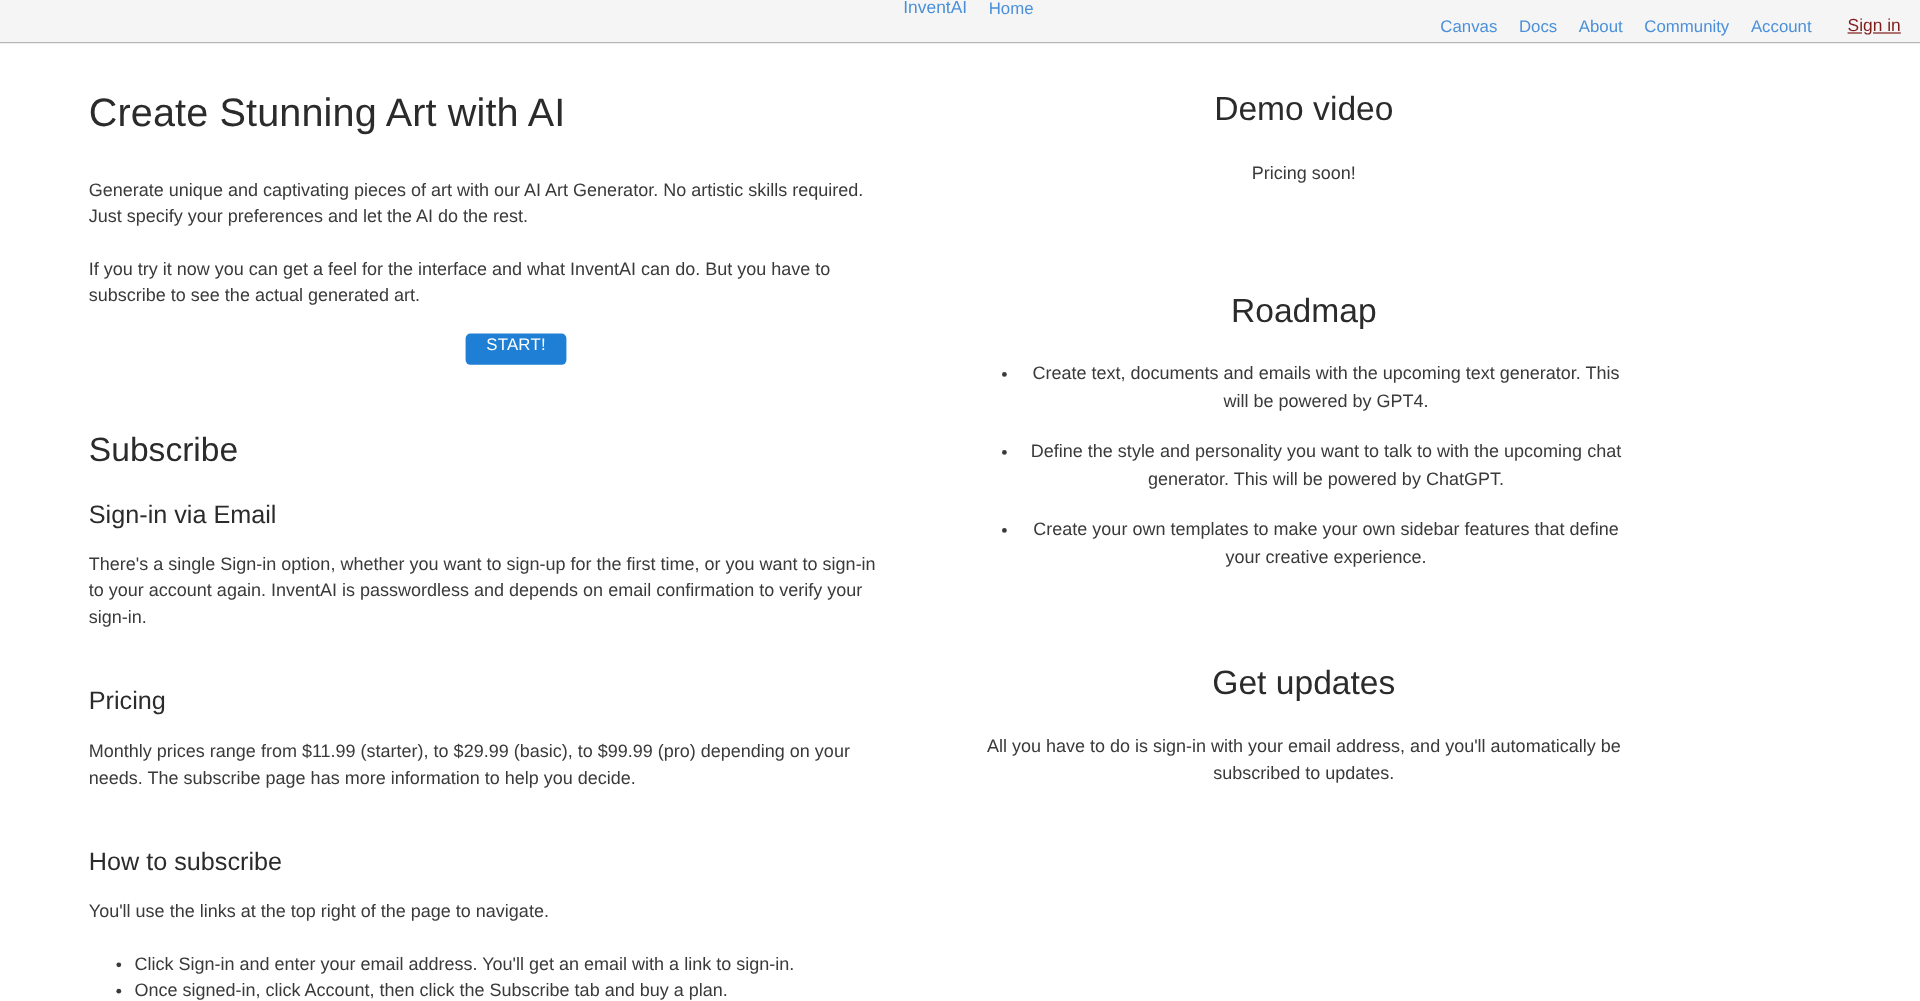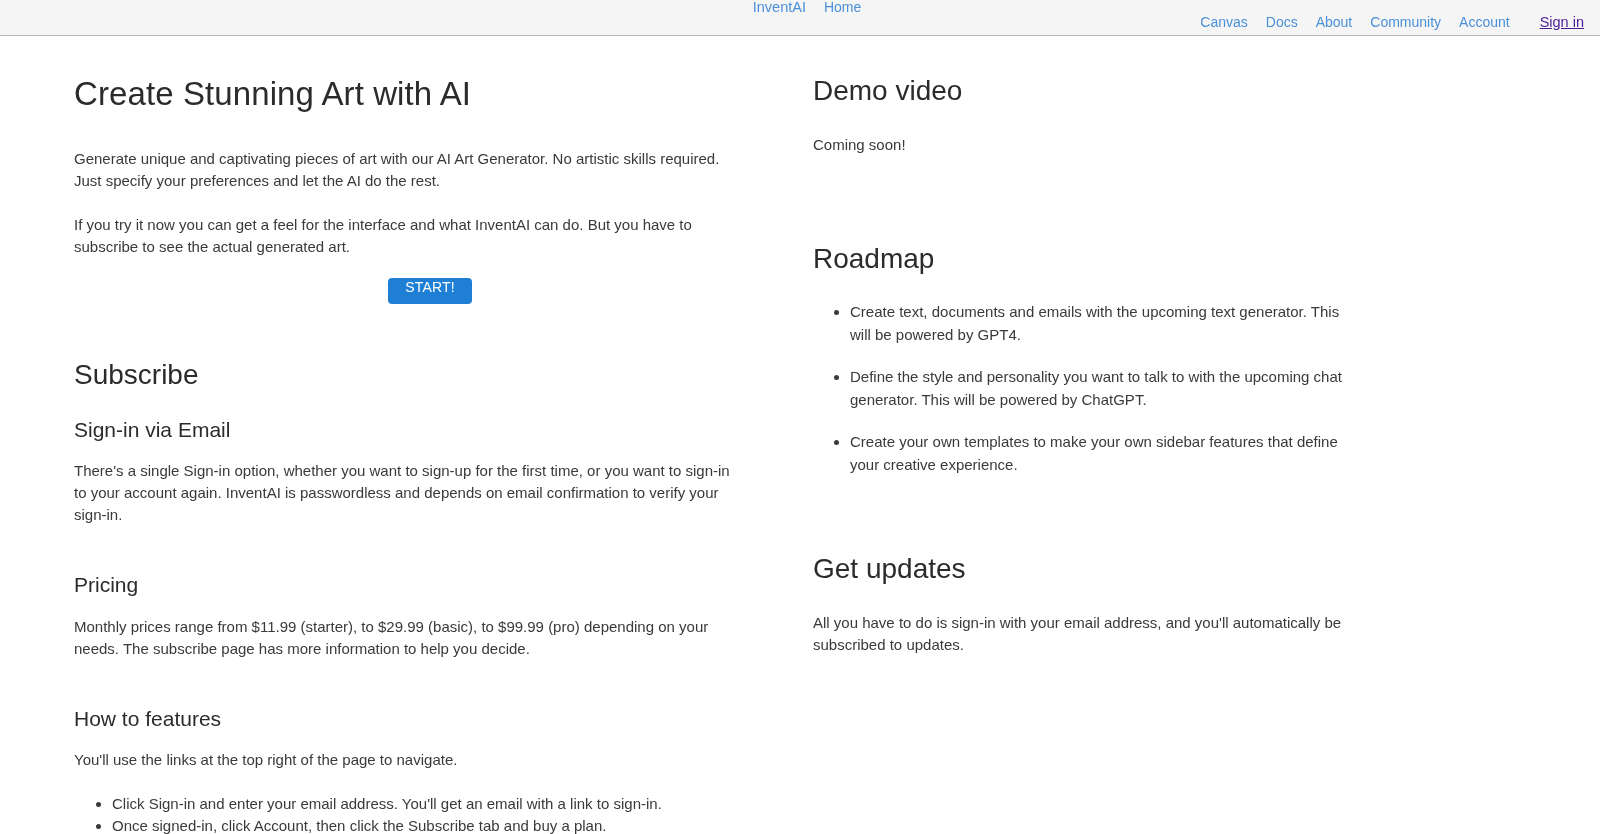--- a/index.html
+++ b/index.html
@@ -49,21 +49,21 @@
   }
   .nav-brand {
     color: #4a90d9;
     font-size: 14.5px;
     line-height: 1;
     text-decoration: none;
     white-space: nowrap;
     cursor: pointer;
   }
   .nav-signin {
-    color: #4c1d95;
+    color: #7f1d1d;
     font-size: 14.5px;
     line-height: 1;
     text-decoration: underline;
     white-space: nowrap;
     cursor: pointer;
     margin-left: 12px;
     font-weight: 400;
   }
 
   
@@ -74,20 +74,21 @@
   }
   .col-left {
     width: 740px;
     padding-left: 74px;
     box-sizing: border-box;
   }
   .col-right {
     width: 620px;
     padding-left: 73px;
     box-sizing: border-box;
+    text-align: center;
   }
 
   
   h1.title {
     font-size: 33px;
     font-weight: 400;
     color: #2b2b2b;
     margin: 0 0 34px 0;
     line-height: 1.2;
     letter-spacing: 0.1px;
@@ -206,36 +207,36 @@
     <p class="body">There's a single Sign-in option, whether you want to sign-up for the first time, or you want to sign-in to your account again. InventAI is passwordless and depends on email confirmation to verify your sign-in.</p>
 
     <div class="gap-24"></div>
 
     <h3 class="sub">Pricing</h3>
 
     <p class="body">Monthly prices range from $11.99 (starter), to $29.99 (basic), to $99.99 (pro) depending on your needs. The subscribe page has more information to help you decide.</p>
 
     <div class="gap-24"></div>
 
-    <h3 class="sub">How to features</h3>
+    <h3 class="sub">How to subscribe</h3>
 
     <p class="body">You'll use the links at the top right of the page to navigate.</p>
 
     <ul class="bullets">
       <li>Click Sign-in and enter your email address. You'll get an email with a link to sign-in.</li>
       <li>Once signed-in, click Account, then click the Subscribe tab and buy a plan.</li>
     </ul>
 
   </div>
 
   <div class="col-right">
 
     <h2 class="section">Demo video</h2>
 
-    <p class="body">Coming soon!</p>
+    <p class="body">Pricing soon!</p>
 
     <div class="gap-64"></div>
 
     <h2 class="section">Roadmap</h2>
 
     <ul class="roadmap">
       <li>Create text, documents and emails with the upcoming text generator. This will be powered by GPT4.</li>
       <li>Define the style and personality you want to talk to with the upcoming chat generator. This will be powered by ChatGPT.</li>
       <li>Create your own templates to make your own sidebar features that define your creative experience.</li>
     </ul>

